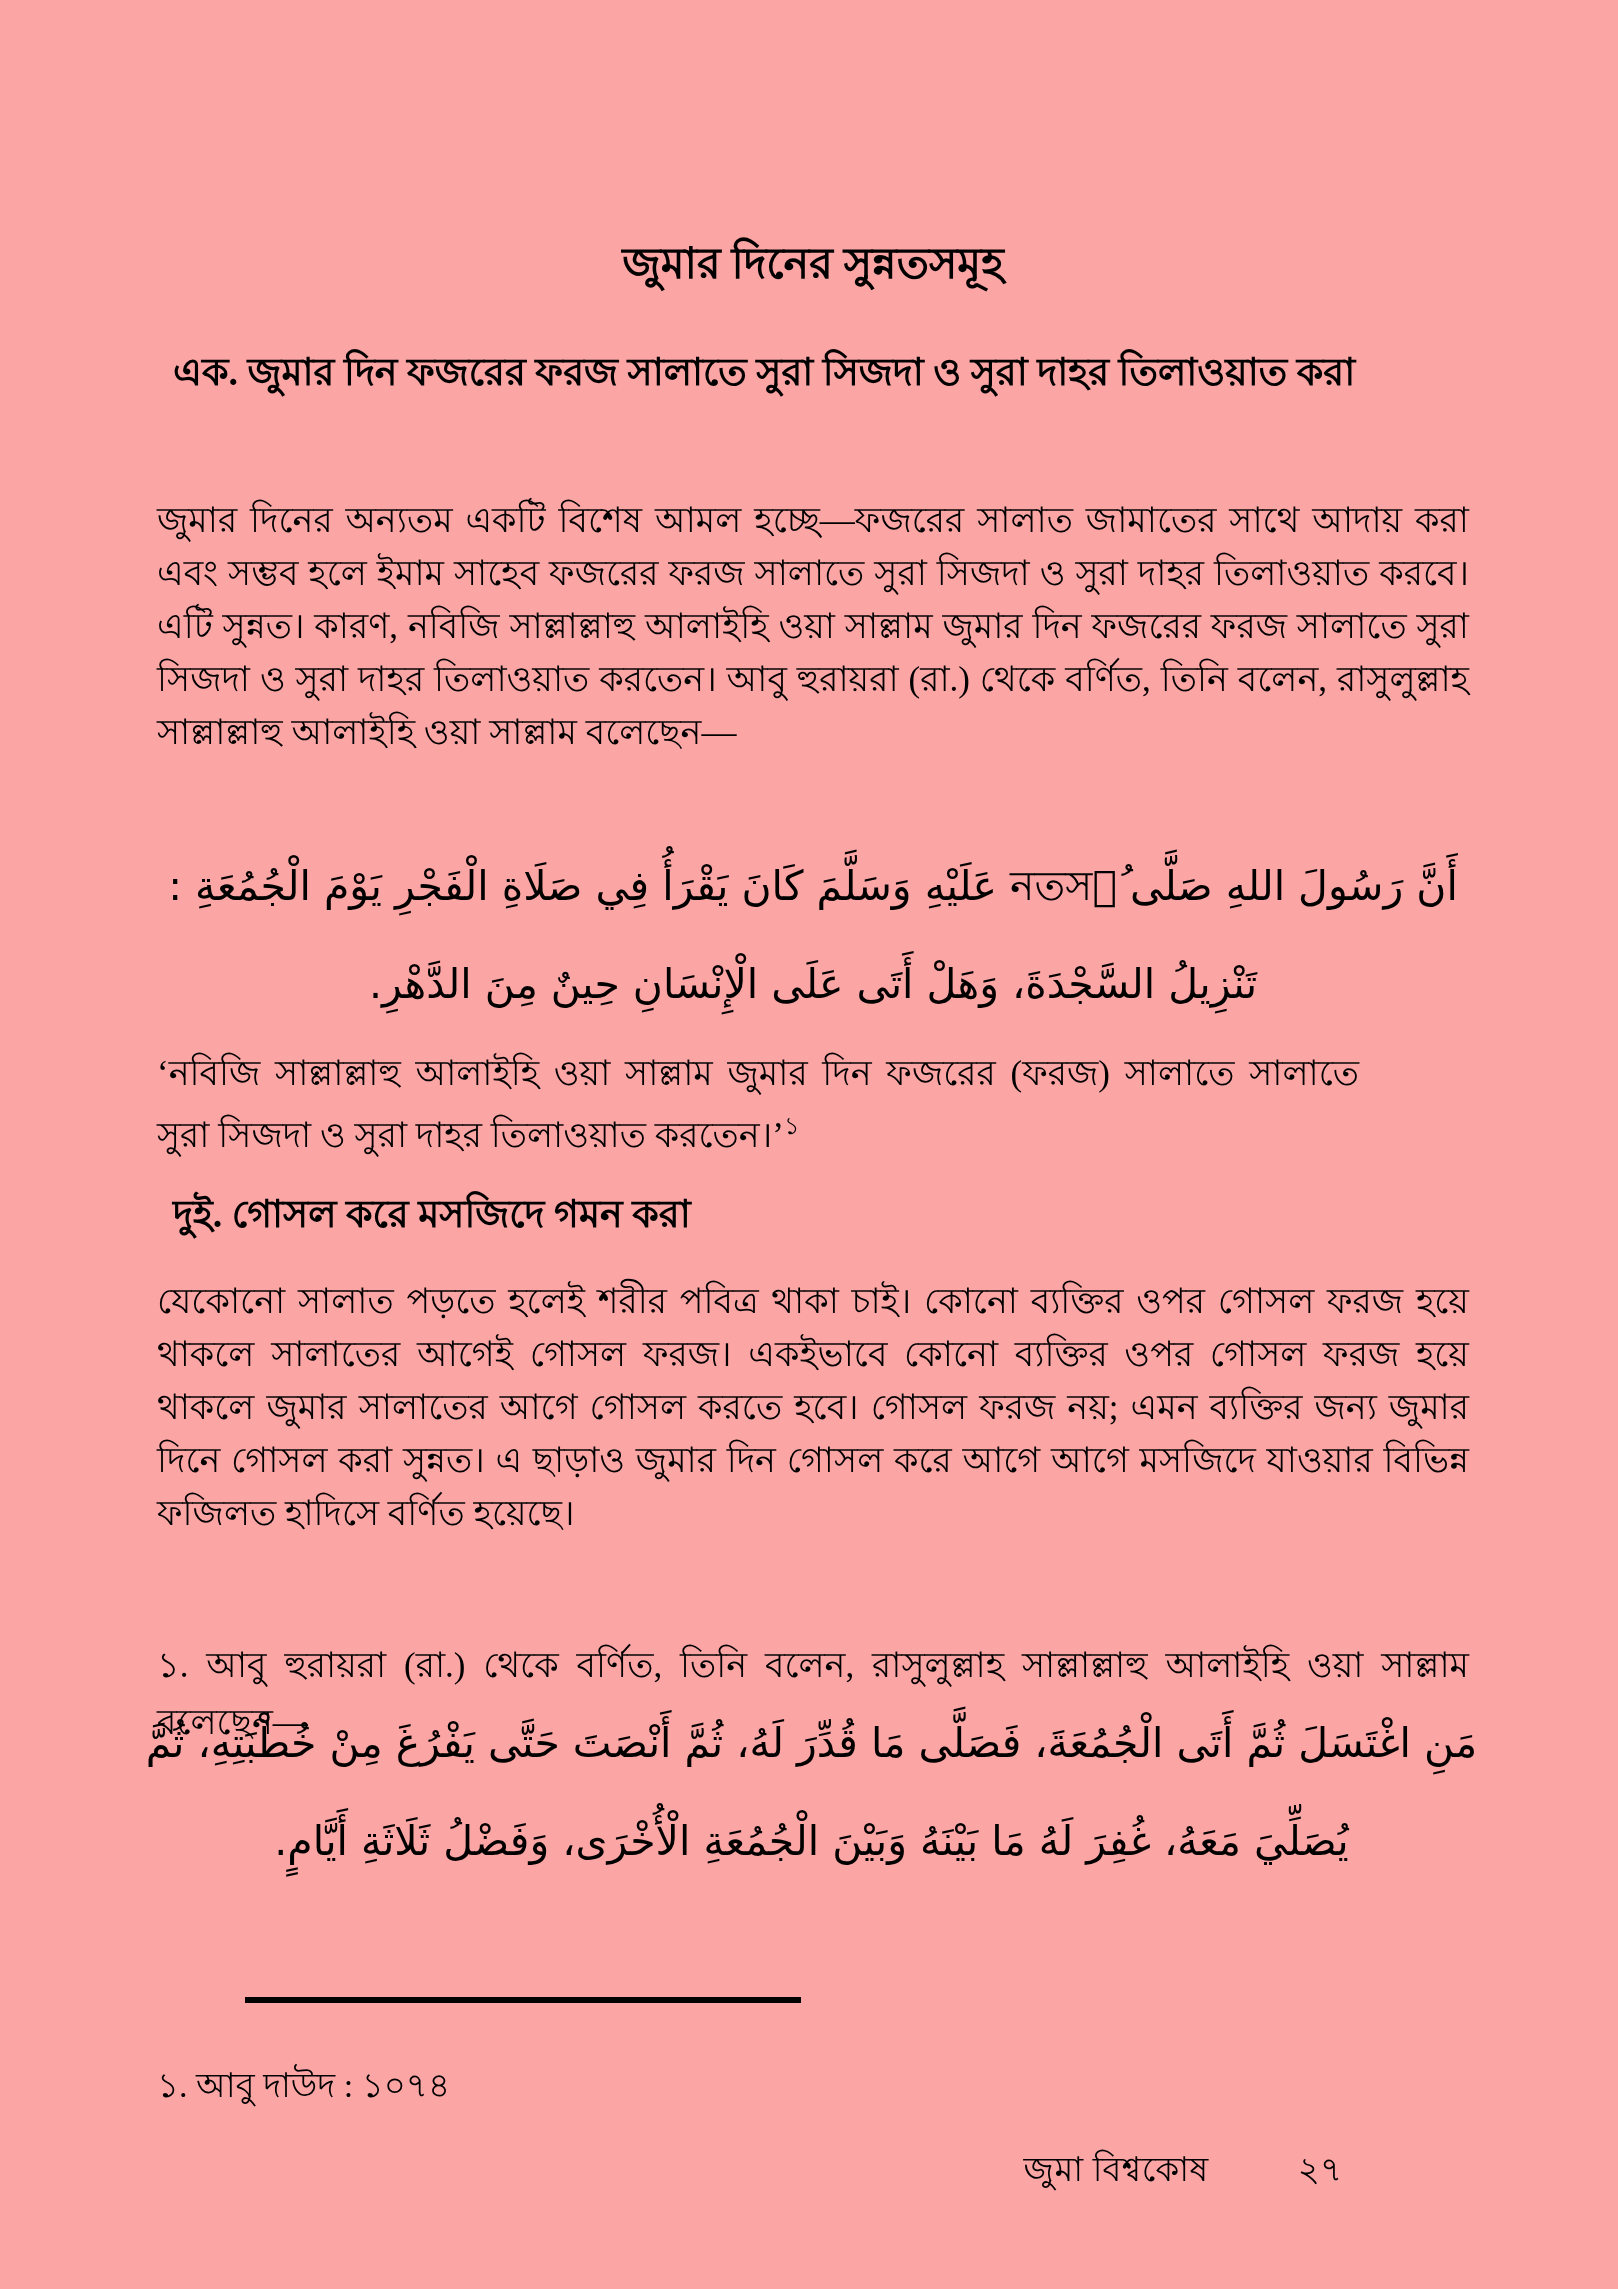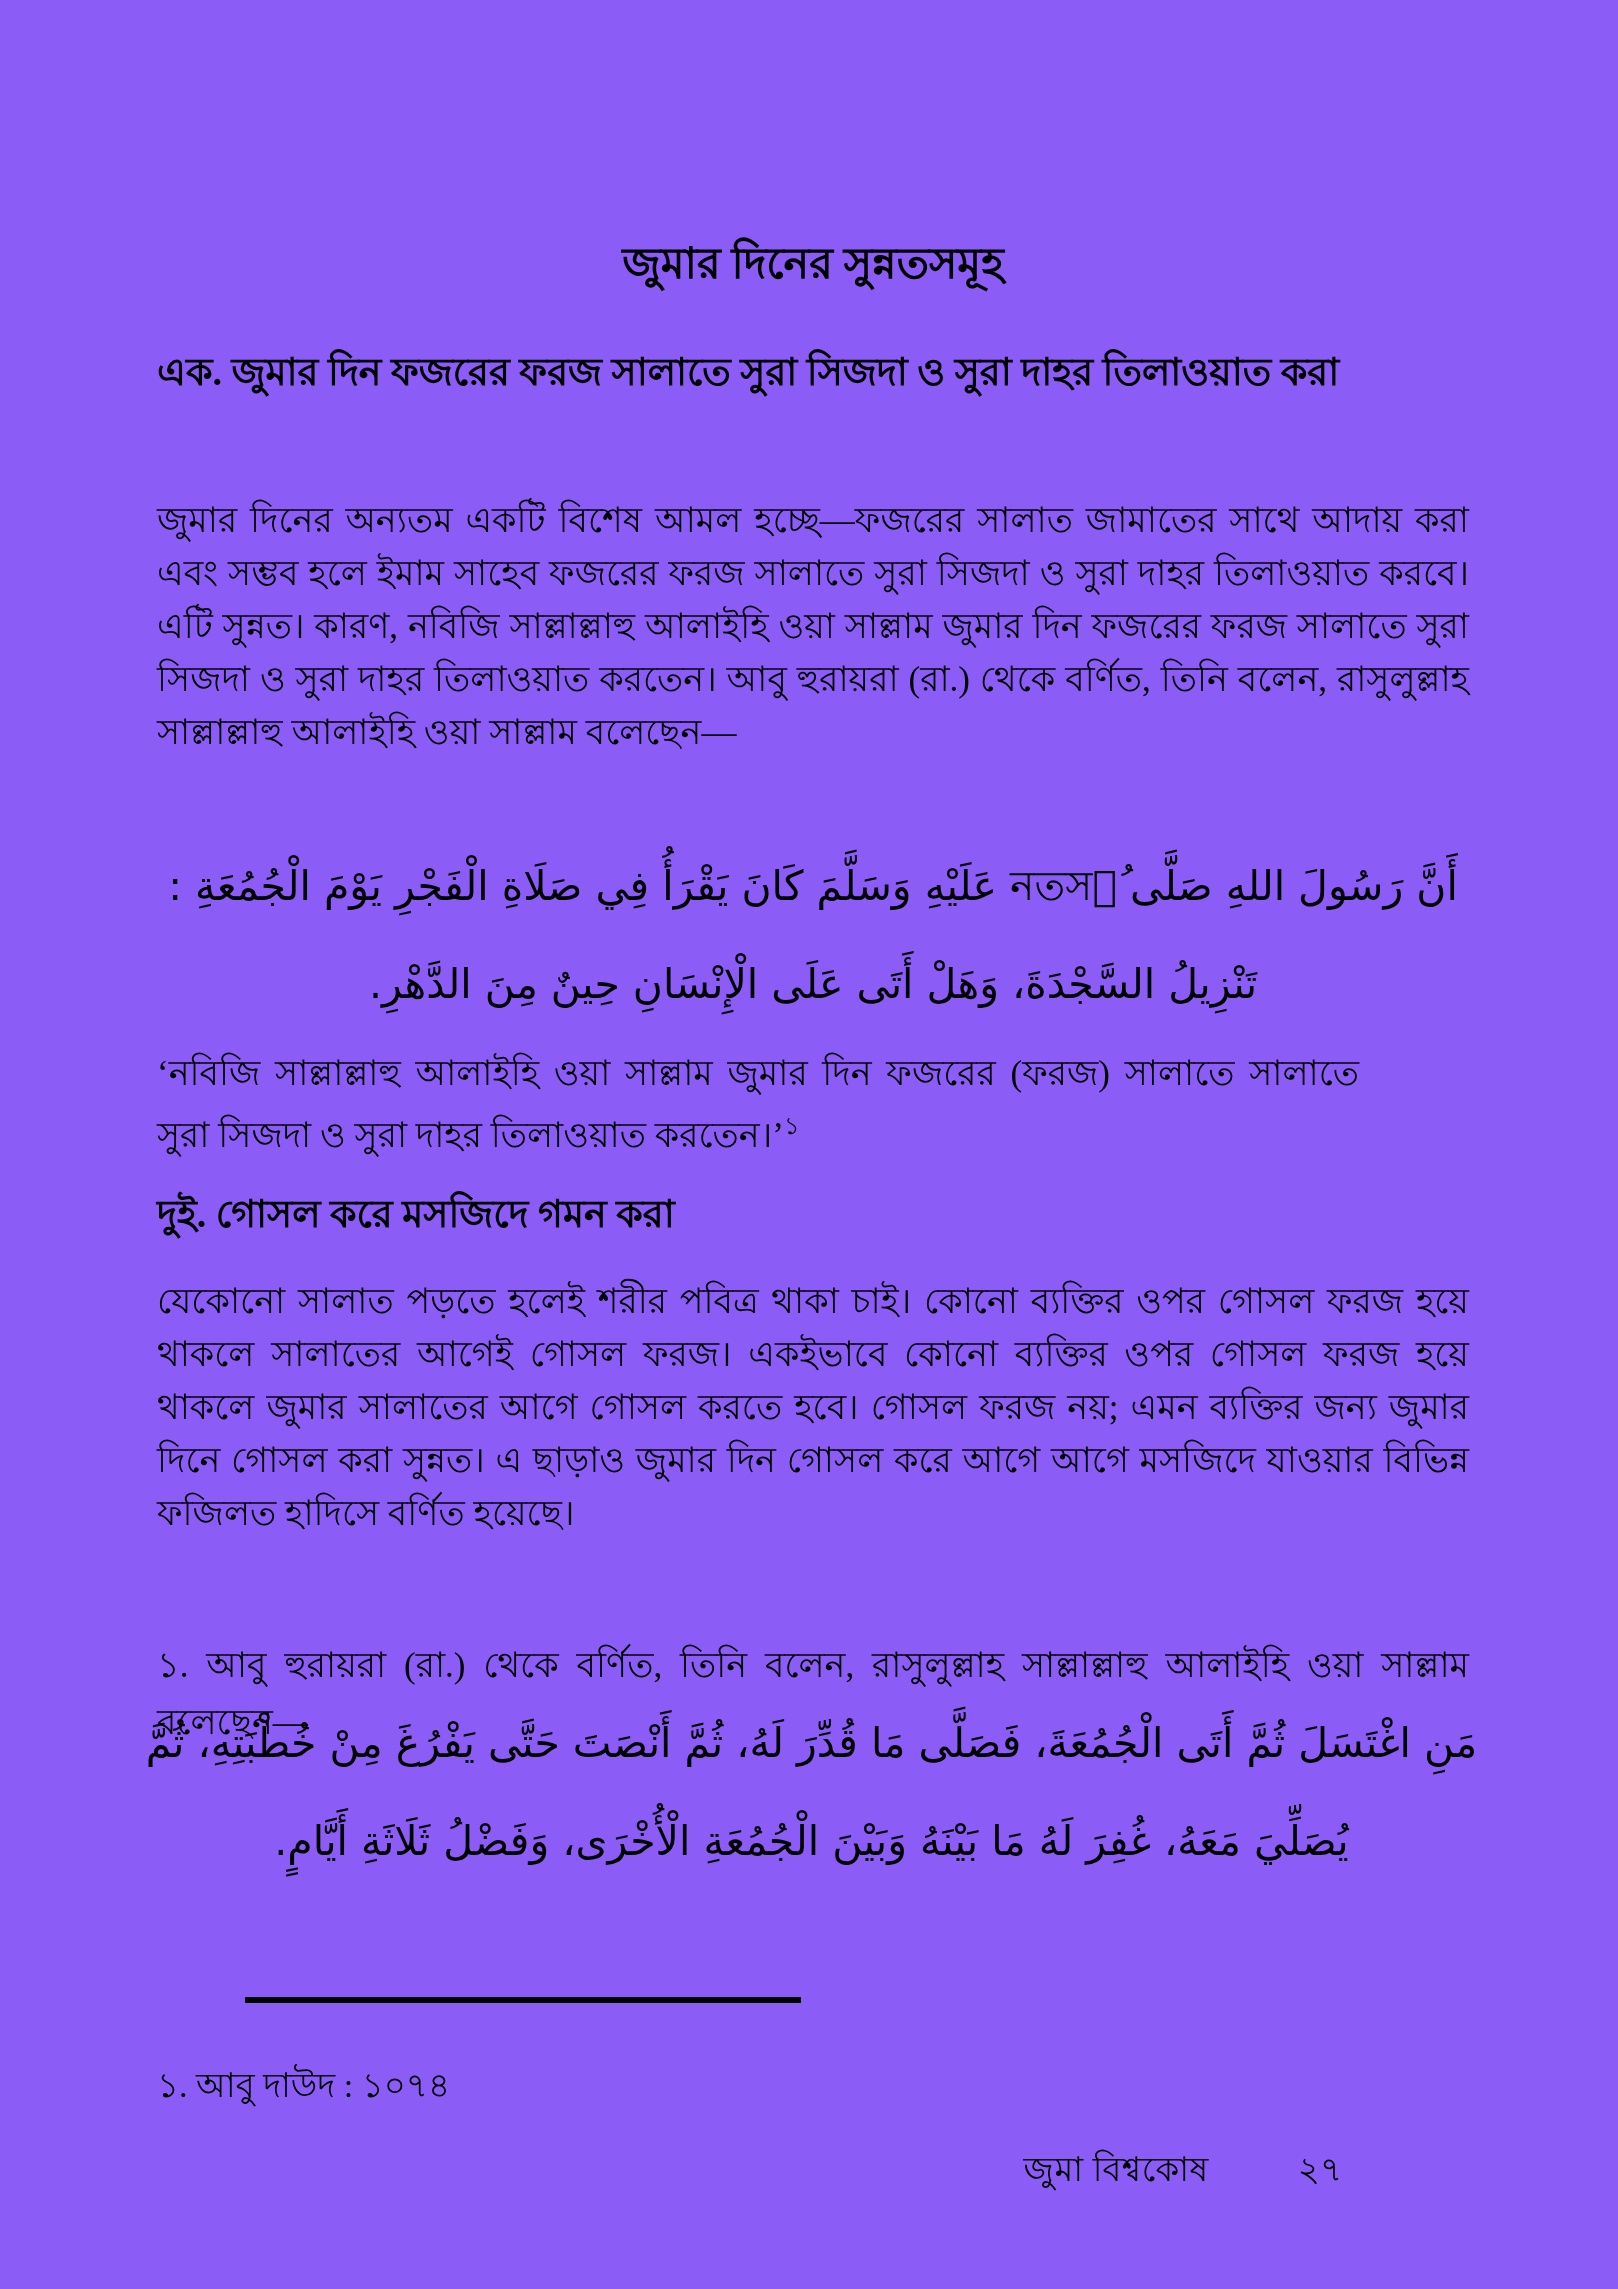--- a/index.html
+++ b/index.html
@@ -5,21 +5,21 @@
   html, body {
     margin: 0;
     padding: 0;
     background: #e8e8e8;
   }
   .page {
     position: relative;
     width: 1619px;
     height: 2290px;
     margin: 0 auto;
-    background: #8b5cf6;
+    background: #fca5a5;
     color: #000000;
     font-family: "Liberation Serif", "DejaVu Serif", serif;
     overflow: hidden;
   }
   .content-abs {
     position: absolute;
     left: 157px;
     width: 1312px;
   }
   .book-title {
@@ -28,20 +28,21 @@
     font-size: 43px;
     font-weight: 700;
     line-height: 59px;
     font-family: "Liberation Serif", "DejaVu Serif", serif;
   }
   .section-heading {
     font-size: 38px;
     font-weight: 700;
     line-height: 57px;
     text-align: left;
+    margin-left: 16px;
   }
   .heading-one { top: 312px; }
   .heading-two { top: 1154px; }
   .body-para {
     font-size: 35px;
     line-height: 53px;
     text-align: justify;
     text-justify: inter-word;
   }
   .para-one { top: 459px; }

